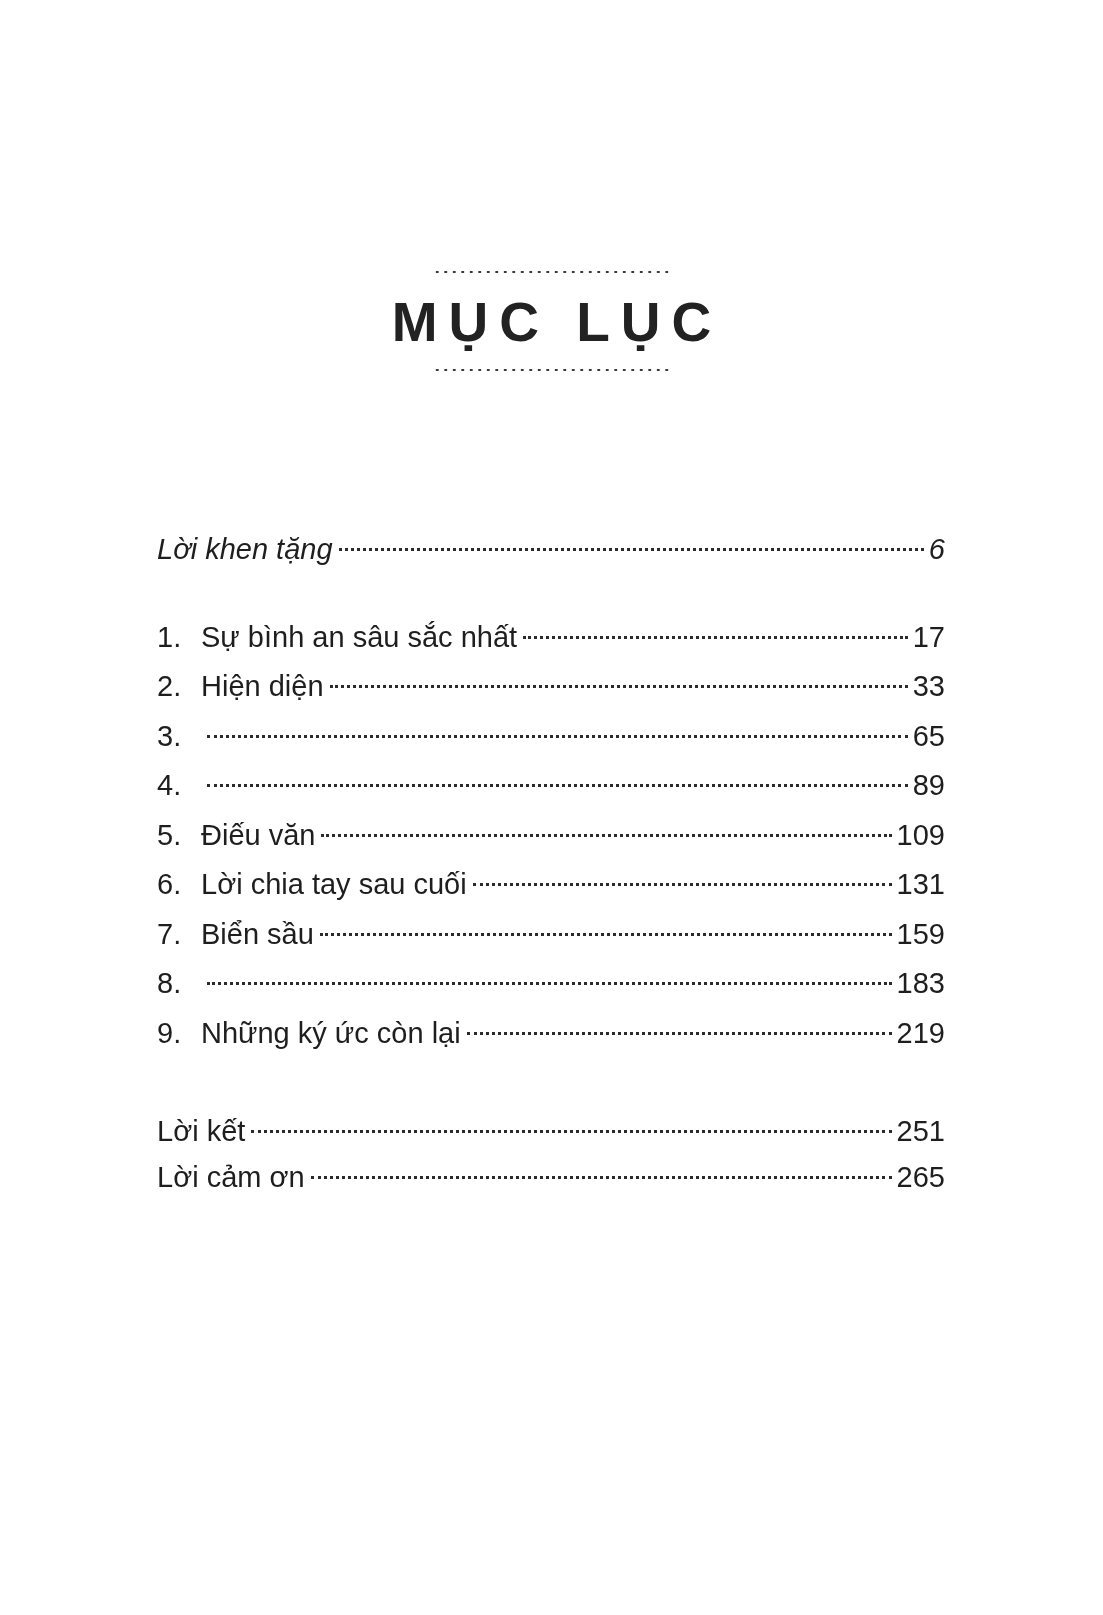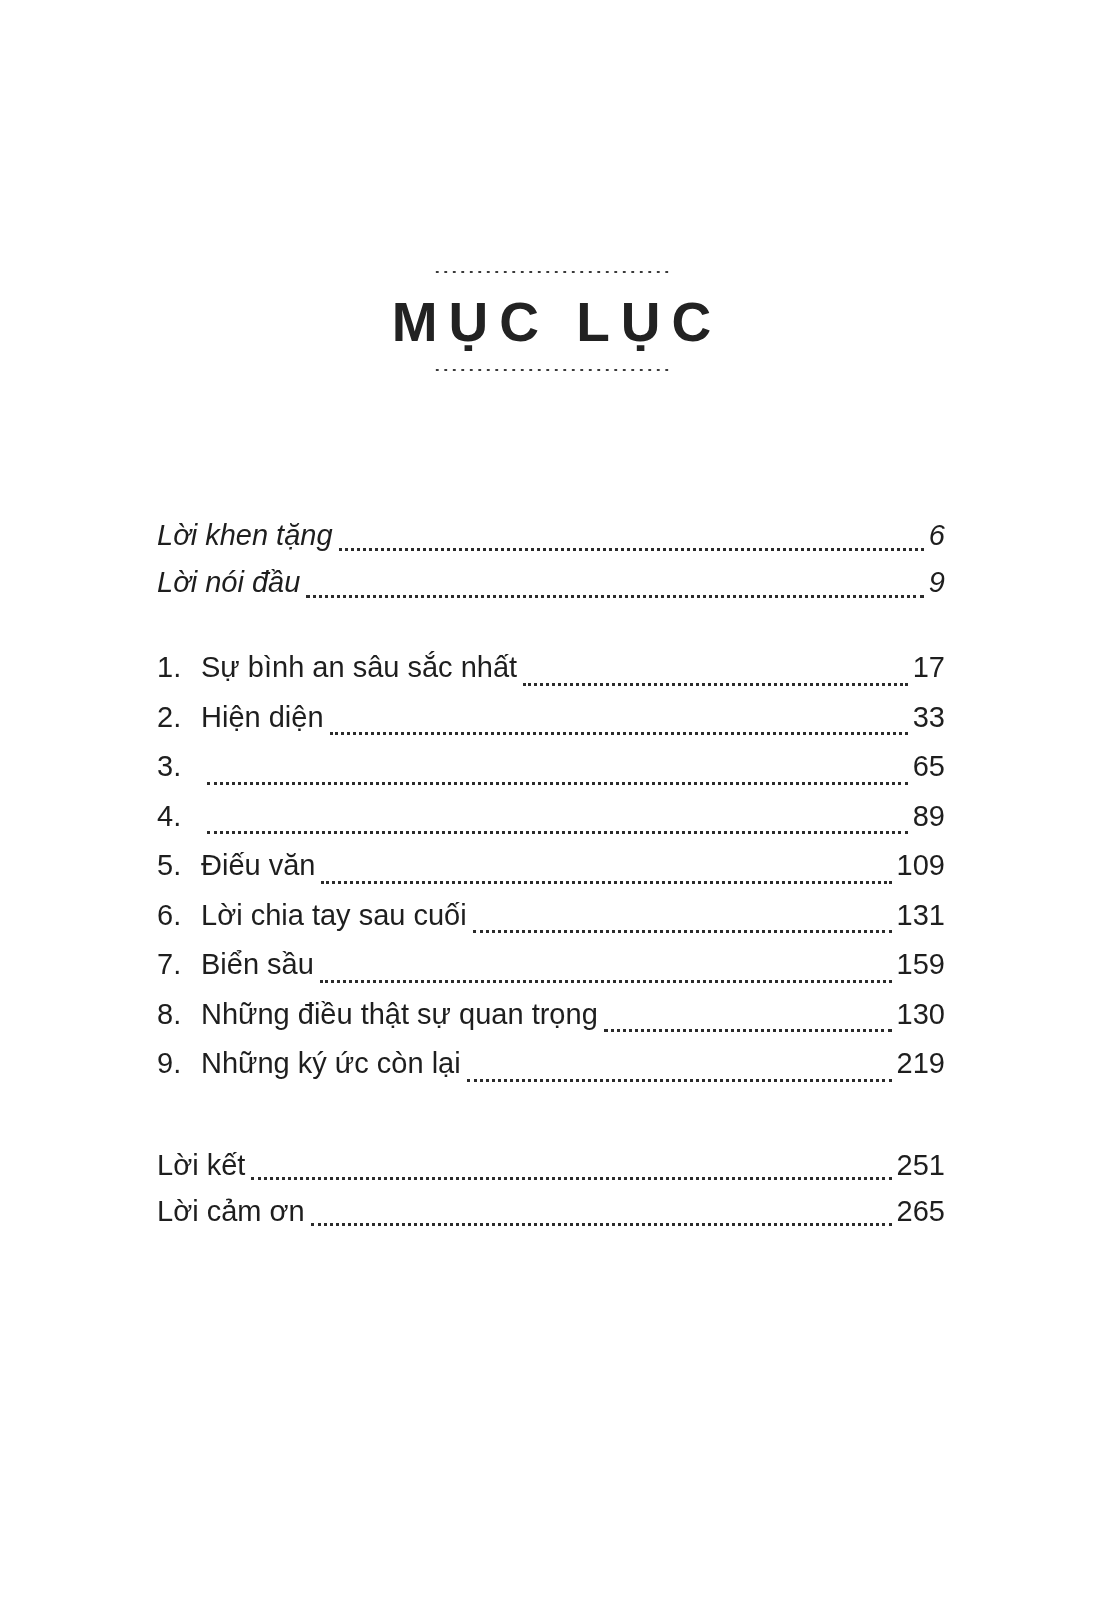--- a/index.html
+++ b/index.html
@@ -37,21 +37,21 @@
     letter-spacing: 11px;
     color: #222222;
     text-indent: 11px; 
   }
   .toc {
     margin: 0 158px 0 157px; 
     font-size: 29px;
   }
   .toc-row {
     display: flex;
-    align-items: flex-start;
+    align-items: flex-end;
     height: 48px;
   }
   .front-matter { margin-top: 148px; }
   .front-matter .toc-row { font-style: italic; height: 47px; }
   .chapters { margin-top: 38px; }
   .chapters .toc-row { height: 49.5px; }
   .back-matter { margin-top: 52px; }
   .back-matter .toc-row { height: 46px; }
   .toc-num {
     flex: 0 0 44px;
@@ -86,26 +86,20 @@
 
   <div class="toc">
     <div class="front-matter" id="front-matter">
   <div class="toc-row">
 
     <span class="toc-label">Lời khen tặng</span>
     <span class="toc-leader"></span>
     <span class="toc-page">6</span>
   </div>
 
-  <div class="toc-row">
-
-    <span class="toc-label">Lời nói đầu</span>
-    <span class="toc-leader"></span>
-    <span class="toc-page">9</span>
-  </div>
 </div>
     <div class="chapters" id="chapters">
   <div class="toc-row">
     <span class="toc-num">1.</span>
     <span class="toc-label">Sự bình an sâu sắc nhất</span>
     <span class="toc-leader"></span>
     <span class="toc-page">17</span>
   </div>
 
   <div class="toc-row">
@@ -143,23 +137,22 @@
 
   <div class="toc-row">
     <span class="toc-num">7.</span>
     <span class="toc-label">Biển sầu</span>
     <span class="toc-leader"></span>
     <span class="toc-page">159</span>
   </div>
 
   <div class="toc-row">
     <span class="toc-num">8.</span>
-    <span class="toc-label">Những điều thật sự quan trọng</span>
     <span class="toc-leader"></span>
-    <span class="toc-page">130</span>
+    <span class="toc-page">183</span>
   </div>
 
   <div class="toc-row">
     <span class="toc-num">9.</span>
     <span class="toc-label">Những ký ức còn lại</span>
     <span class="toc-leader"></span>
     <span class="toc-page">219</span>
   </div>
 </div>
     <div class="back-matter" id="back-matter">

